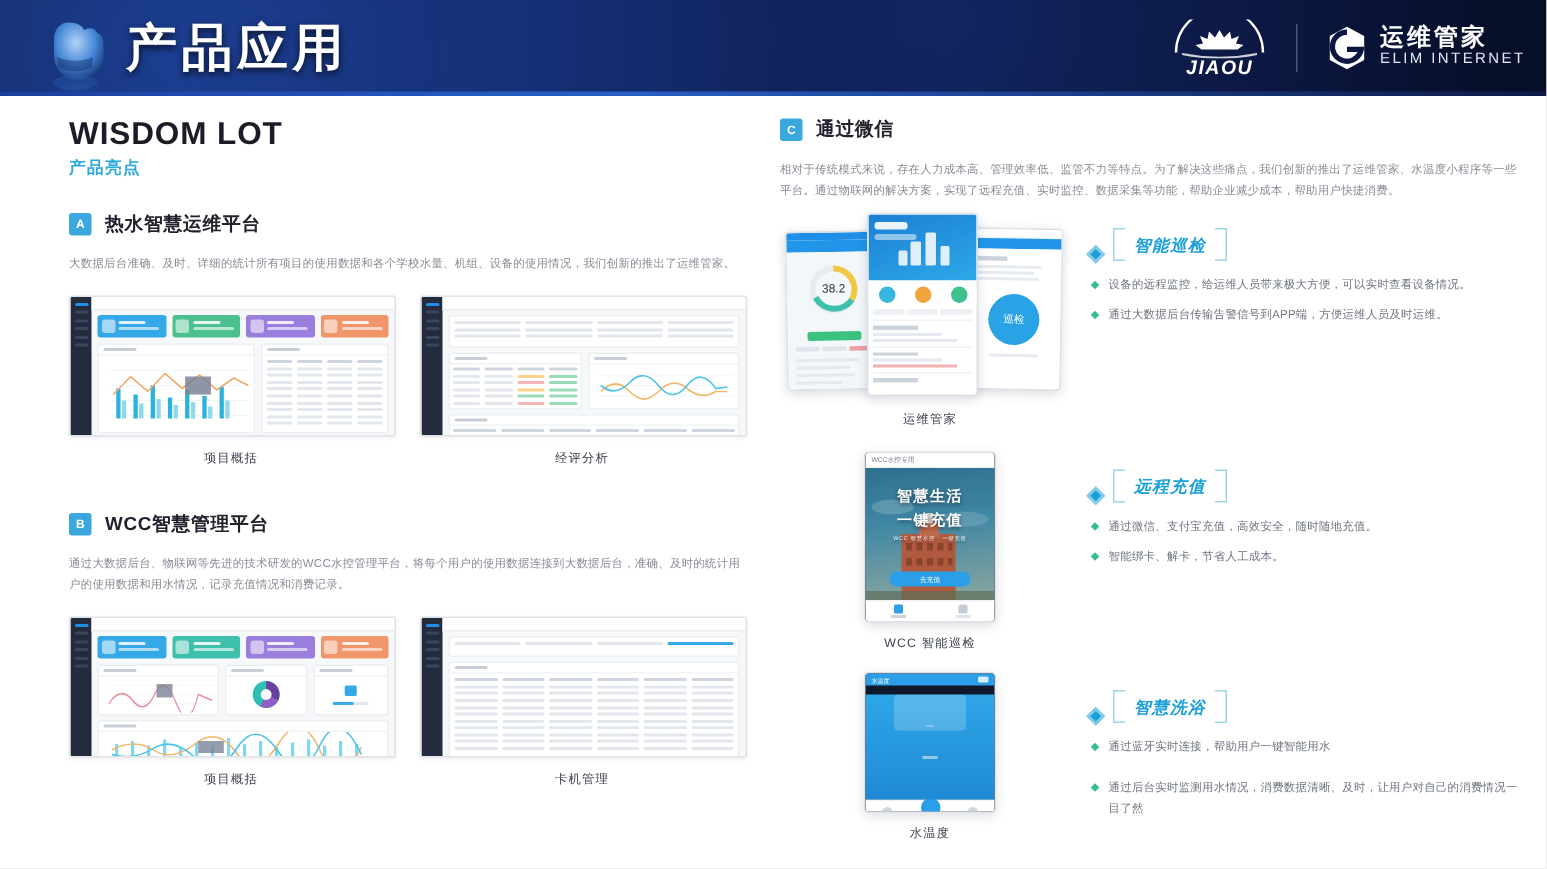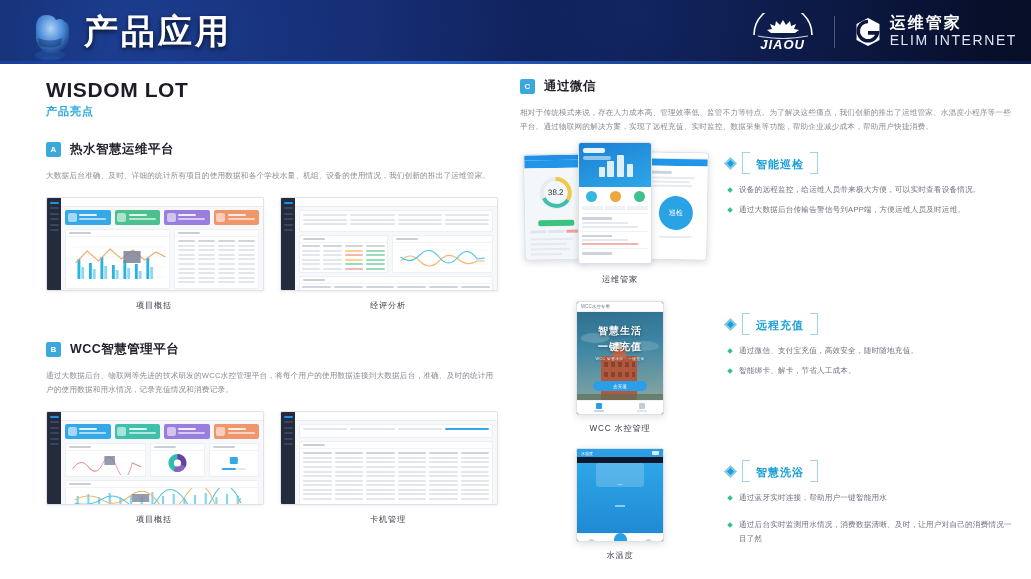--- a/index.html
+++ b/index.html
@@ -47,21 +47,21 @@
     display:flex;align-items:center;gap:18px;
   }
   .logo-jiaou{display:flex;flex-direction:column;align-items:center;color:#fff;}
   .logo-jiaou .jl-text{
     font-size:13px;font-weight:bold;font-style:italic;letter-spacing:1px;margin-top:-2px;
   }
   .logo-div{width:1px;height:32px;background:rgba(255,255,255,.28);}
   .logo-elim{display:flex;align-items:center;gap:7px;color:#fff;}
   .elim-mark{width:30px;height:30px;}
   .elim-txt .e1{font-size:16px;font-weight:bold;letter-spacing:2px;line-height:1.05;}
-  .elim-txt .e2{font-size:14px;letter-spacing:1.6px;color:#dfe6f5;line-height:1.2;}
+  .elim-txt .e2{font-size:10px;letter-spacing:1.6px;color:#dfe6f5;line-height:1.2;}
 
   
   .body{position:relative;width:100%;height:515px;background:#fff;display:flex;}
   .col-left{width:512px;padding:14px 16px 0 46px;box-sizing:border-box;}
   .col-right{width:519px;padding:14px 18px 0 8px;box-sizing:border-box;}
 
   .brand-en{
     font-size:21px;font-weight:bold;color:#1c1c28;letter-spacing:.6px;margin:0 0 2px 0;
   }
   .brand-cn{font-size:11px;color:#2aa8dd;font-weight:bold;letter-spacing:1px;margin-bottom:22px;}
@@ -119,21 +119,21 @@
   .ph-status.w{background:#fff;border-bottom:1px solid #eef1f5;}
 
   .phone2{
     position:relative;width:86px;height:112px;margin:0 auto;
     border:1px solid #dde1e8;border-radius:3px;background:#0f172a;overflow:hidden;
     box-shadow:0 2px 7px rgba(20,30,60,.14);
   }
 
   
   .feat{margin-bottom:4px;}
-  .feat-head{display:flex;align-items:center;gap:7px;margin-bottom:9px;}
+  .feat-head{display:flex;align-items:flex-end;gap:7px;margin-bottom:9px;font-style:italic;}
   .diamond{width:9px;height:9px;background:#1b9fd8;transform:rotate(45deg);
            box-shadow:inset 0 0 0 2px rgba(255,255,255,.45);}
   .brack{position:relative;padding:2px 14px;}
   .brack:before,.brack:after{
     content:"";position:absolute;top:0;bottom:0;width:7px;
     border:1.5px solid #9fd3e6;
   }
   .brack:before{left:0;border-right:none;}
   .brack:after{right:0;border-left:none;}
   .brack span{font-size:11px;font-weight:bold;color:#1b9fd8;letter-spacing:1px;}
@@ -840,21 +840,21 @@
               <div style="flex:1;display:flex;flex-direction:column;align-items:center;justify-content:center;gap:1px">
                 <span style="width:6px;height:6px;background:#2a9fe8;border-radius:1px"></span>
                 <span style="width:10px;height:2px;background:#cdd4dd"></span>
               </div>
               <div style="flex:1;display:flex;flex-direction:column;align-items:center;justify-content:center;gap:1px">
                 <span style="width:6px;height:6px;background:#c6ccd6;border-radius:1px"></span>
                 <span style="width:10px;height:2px;background:#e0e5ec"></span>
               </div>
             </div>
           </div>
-          <div class="cap" style="margin-top:8px">WCC 水控管理</div>
+          <div class="cap" style="margin-top:8px">WCC 智能巡检</div>
         </div>
 
         <div class="feat" style="flex:1;padding-top:12px">
           <div class="feat-head">
             <div class="diamond"></div>
             <div class="brack">
               <span>远程充值</span>
             </div>
           </div>
           <ul>

